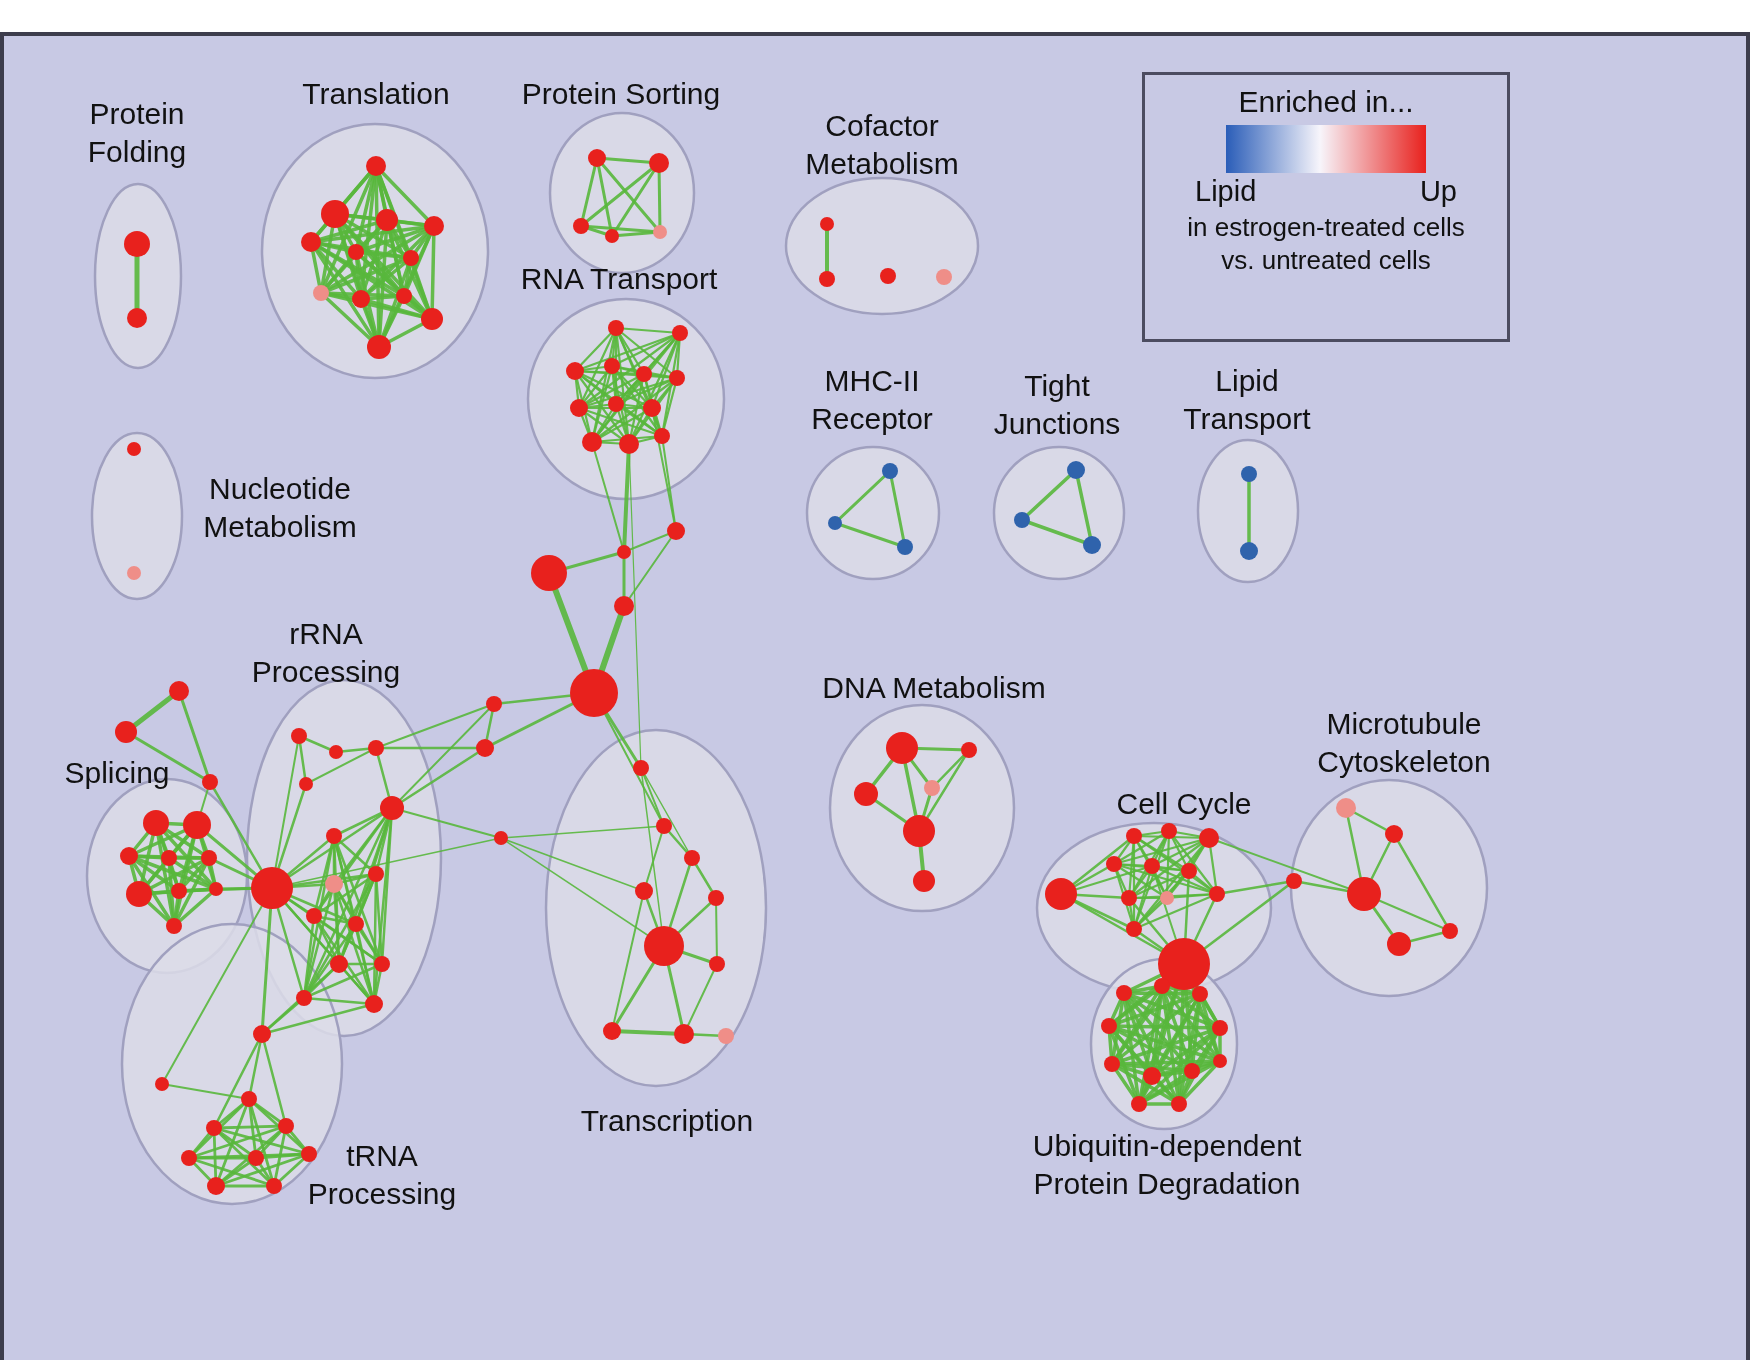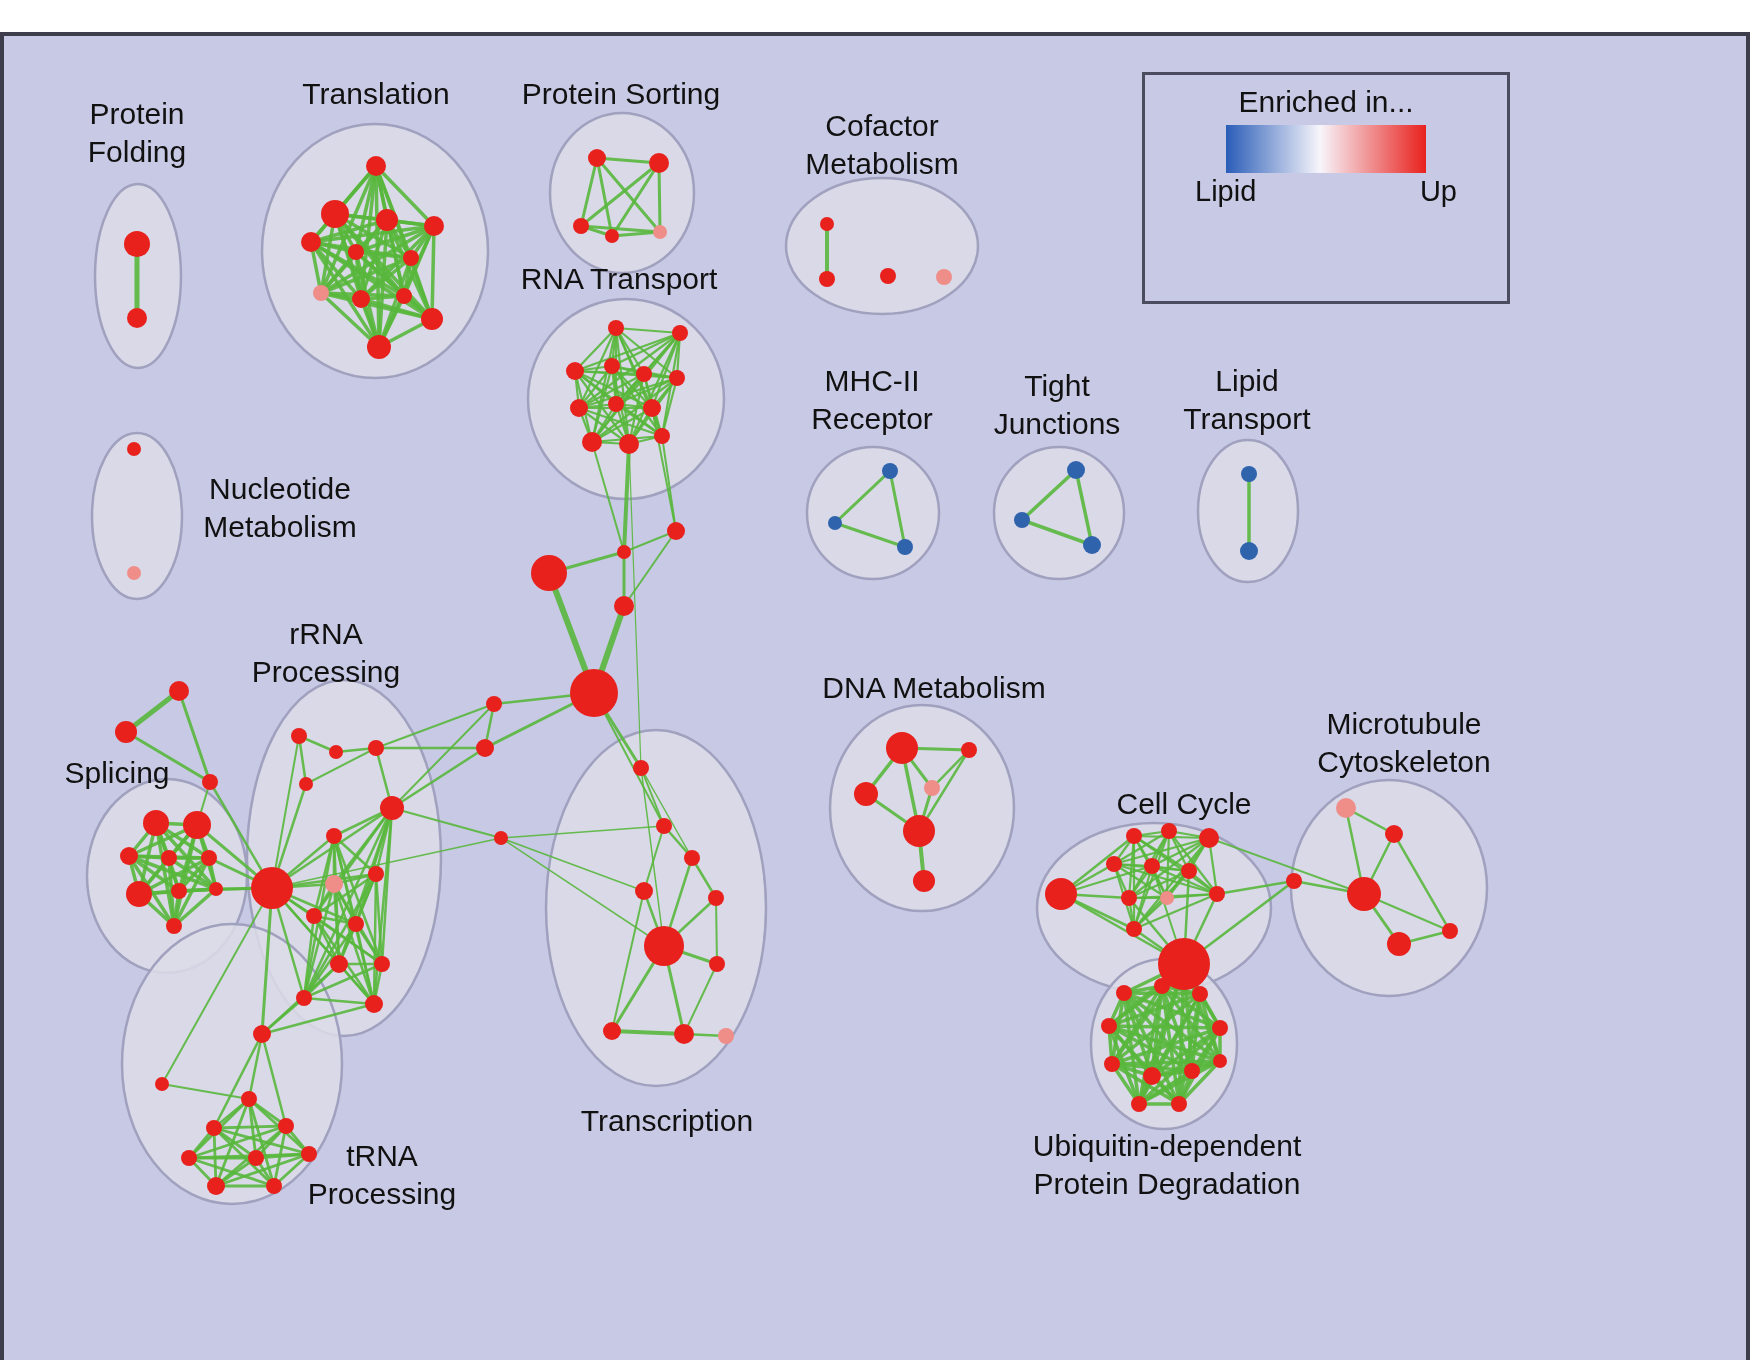--- a/index.html
+++ b/index.html
@@ -10,21 +10,21 @@
     box-sizing: border-box;
     overflow: hidden;
     font-family: "Liberation Sans", "DejaVu Sans", sans-serif;
   }
   .figure svg { position: absolute; left: 0; top: 0; }
   .legend {
     position: absolute;
     left: 1138px;
     top: 36px;
     width: 368px;
-    height: 232px;
+    height: 270px;
     box-sizing: border-box;
     border: 3px solid #4c4c60;
     padding: 10px 16px 8px 16px;
     text-align: center;
     color: #111111;
   }
   .legend-title { font-size: 30px; margin-bottom: 6px; }
   .legend-bar { width: 200px; height: 48px; margin: 2px auto 2px auto; }
   .legend-ends {
     width: 262px;
@@ -708,14 +708,18 @@
       </g>
     </svg>
 
   <div class="legend" id="legend" style="border-color: rgb(76, 76, 96);">
     <div class="legend-title">Enriched in...</div>
     <div class="legend-bar" id="legend-bar" style="background: linear-gradient(90deg, rgb(42, 93, 184) 0%, rgb(247, 245, 251) 47%, rgb(232, 33, 29) 100%);"></div>
     <div class="legend-ends">
       <span>Lipid</span>
       <span>Up</span>
     </div>
+    <div class="legend-caption">
+      <span>in estrogen-treated cells</span><br>
+      <span>vs. untreated cells</span>
+    </div>
   </div>
 </div>
 
 </body></html>

